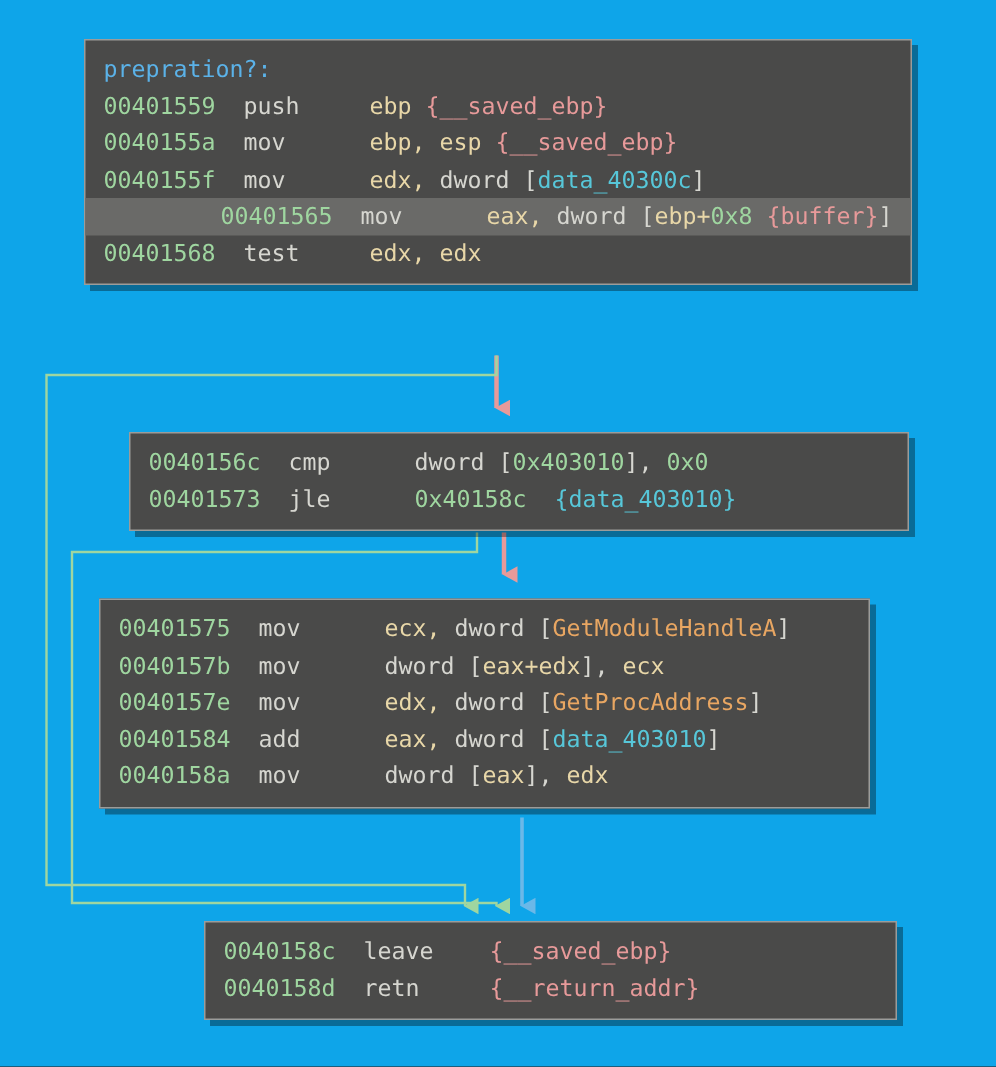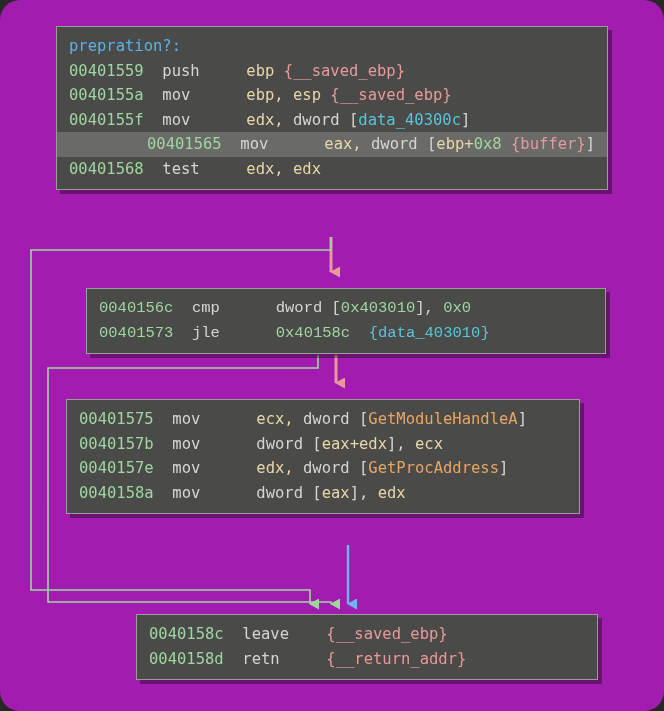--- a/index.html
+++ b/index.html
@@ -4,24 +4,23 @@
 <style>
   html, body {
     margin: 0;
     padding: 0;
     background: #282828;
   }
   #app {
     position: relative;
     width: 664px;
     height: 711px;
-    background: #a21caf;
+    background: #0ea5e9;
     overflow: hidden;
     font-family: "DejaVu Sans Mono", "Liberation Mono", monospace;
-    border-radius: 20px;
   }
   #edges {
     position: absolute;
     left: 0;
     top: 0;
     width: 664px;
     height: 711px;
     pointer-events: none;
   }
   .block {
@@ -86,29 +85,30 @@
 
   <div class="block" style="left:56px; top:26px; width:552px;">
       <div class="line"><span class="t-label">prepration?:</span></div>
       <div class="line"><span class="t-addr">00401559  </span><span class="t-mnem">push     </span><span class="t-reg">ebp</span><span class="t-brace"> {__saved_ebp}</span></div>
       <div class="line"><span class="t-addr">0040155a  </span><span class="t-mnem">mov      </span><span class="t-reg">ebp, esp</span><span class="t-brace"> {__saved_ebp}</span></div>
       <div class="line"><span class="t-addr">0040155f  </span><span class="t-mnem">mov      </span><span class="t-reg">edx, </span><span class="t-kw">dword [</span><span class="t-data">data_40300c</span><span class="t-kw">]</span></div>
       <div class="line highlighted"><span class="t-addr">00401565  </span><span class="t-mnem">mov      </span><span class="t-reg">eax, </span><span class="t-kw">dword [</span><span class="t-reg">ebp+</span><span class="t-num">0x8</span><span class="t-brace"> {buffer}</span><span class="t-kw">]</span></div>
       <div class="line"><span class="t-addr">00401568  </span><span class="t-mnem">test     </span><span class="t-reg">edx, edx</span></div>
     </div>
 
-  <div class="block" style="left:86px; top:288px; width:520px;font-family:Liberation Mono, monospace;">
+  <div class="block" style="left:86px; top:288px; width:520px;">
       <div class="line"><span class="t-addr">0040156c  </span><span class="t-mnem">cmp      </span><span class="t-kw">dword [</span><span class="t-num">0x403010</span><span class="t-kw">], </span><span class="t-num">0x0</span></div>
       <div class="line"><span class="t-addr">00401573  </span><span class="t-mnem">jle      </span><span class="t-num">0x40158c</span><span class="t-data">  {data_403010}</span></div>
     </div>
 
   <div class="block" style="left:66px; top:399px; width:514px;">
       <div class="line"><span class="t-addr">00401575  </span><span class="t-mnem">mov      </span><span class="t-reg">ecx, </span><span class="t-kw">dword [</span><span class="t-import">GetModuleHandleA</span><span class="t-kw">]</span></div>
       <div class="line"><span class="t-addr">0040157b  </span><span class="t-mnem">mov      </span><span class="t-kw">dword [</span><span class="t-reg">eax+edx</span><span class="t-kw">], </span><span class="t-reg">ecx</span></div>
       <div class="line"><span class="t-addr">0040157e  </span><span class="t-mnem">mov      </span><span class="t-reg">edx, </span><span class="t-kw">dword [</span><span class="t-import">GetProcAddress</span><span class="t-kw">]</span></div>
+      <div class="line"><span class="t-addr">00401584  </span><span class="t-mnem">add      </span><span class="t-reg">eax, </span><span class="t-kw">dword [</span><span class="t-data">data_403010</span><span class="t-kw">]</span></div>
       <div class="line"><span class="t-addr">0040158a  </span><span class="t-mnem">mov      </span><span class="t-kw">dword [</span><span class="t-reg">eax</span><span class="t-kw">], </span><span class="t-reg">edx</span></div>
     </div>
 
   <div class="block" style="left:136px; top:614px; width:462px;">
       <div class="line"><span class="t-addr">0040158c  </span><span class="t-mnem">leave    </span><span class="t-brace">{__saved_ebp}</span></div>
       <div class="line"><span class="t-addr">0040158d  </span><span class="t-mnem">retn     </span><span class="t-brace">{__return_addr}</span></div>
     </div>
 
 </div>
 

